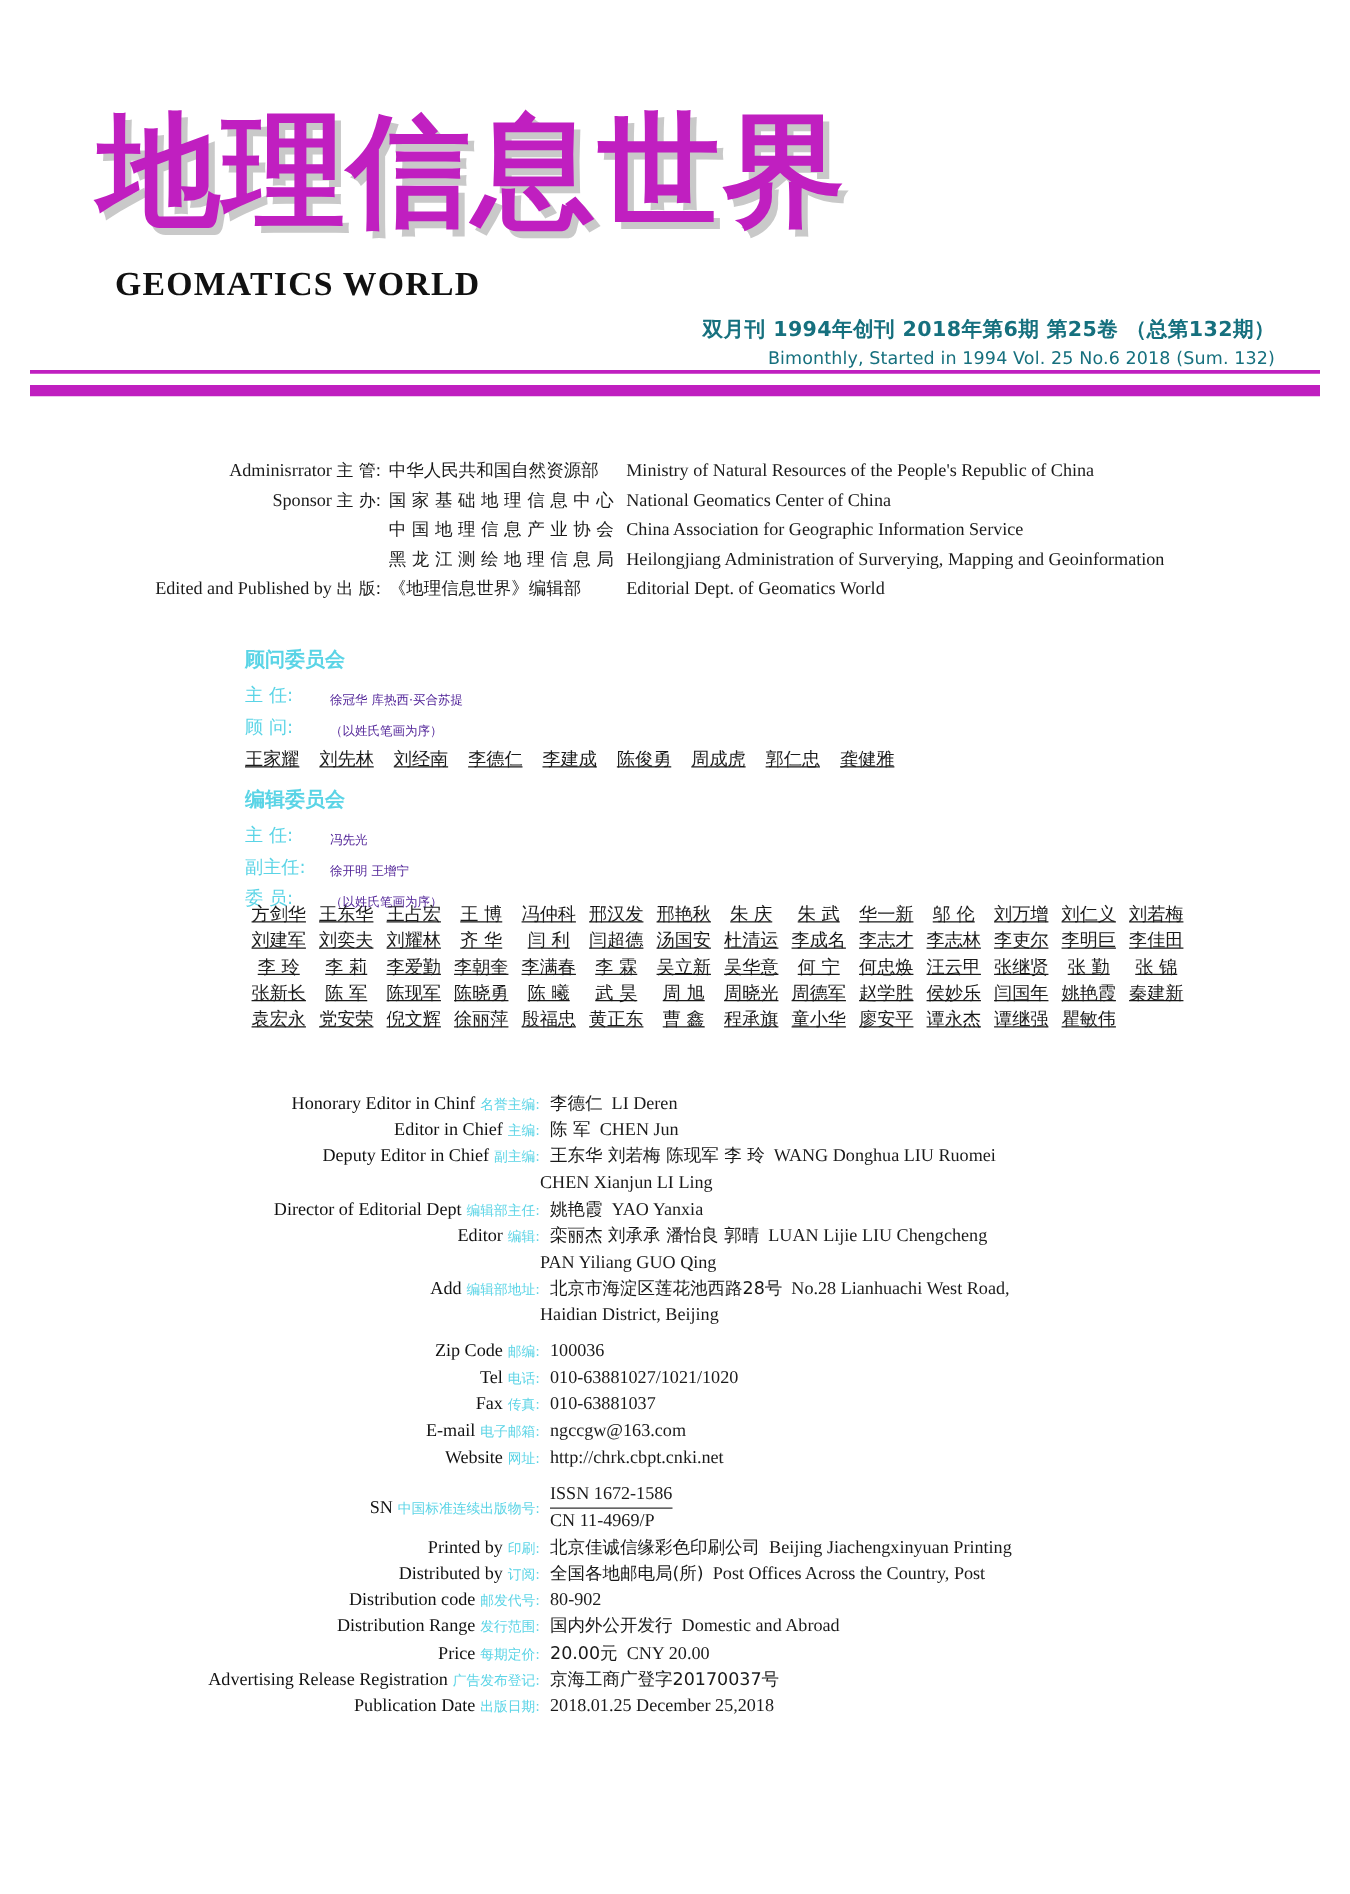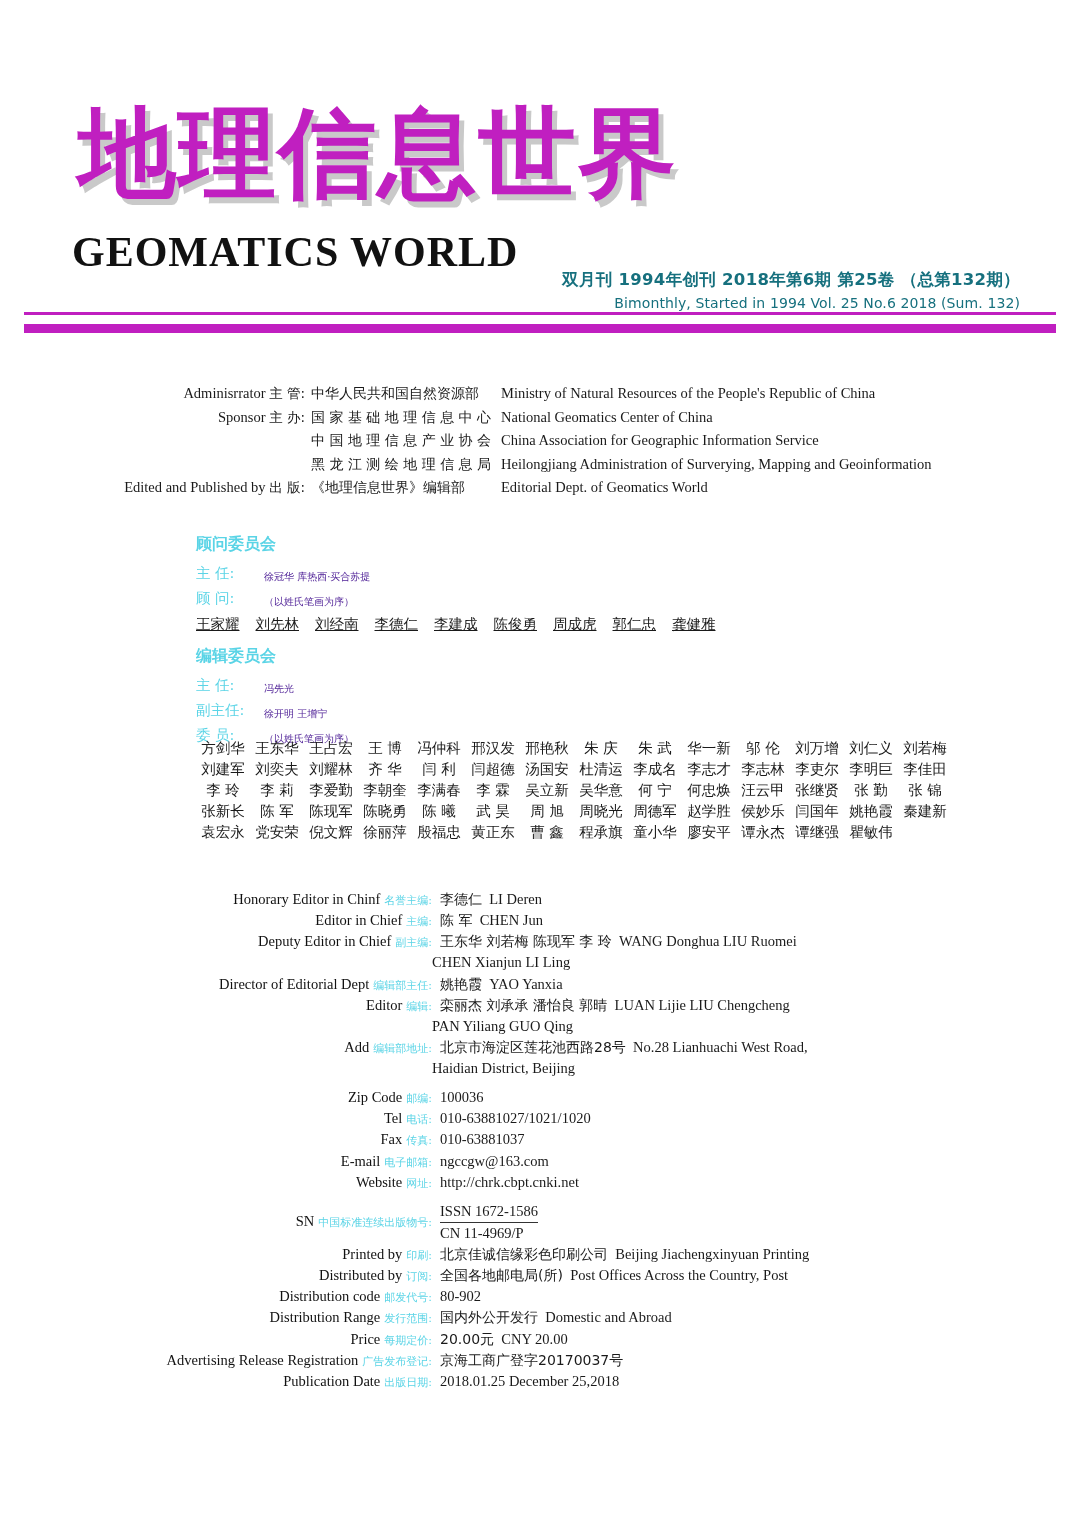--- a/index.html
+++ b/index.html
@@ -4,37 +4,37 @@
 <style>
   html,body{margin:0;padding:0;}
   body{
     width:1080px;height:1515px;
     background:#ffffff;
     font-family:"Liberation Serif","DejaVu Serif",serif;
     color:#1a1a1a;
     position:relative;
     overflow:hidden;
   }
-  .page{position:relative;width:1080px;height:1232px;margin-top:16px;}
+  .page{position:relative;width:1080px;height:1232px;}
 
   
   .masthead{position:absolute;left:0;top:0;width:1080px;}
   .cn-title{
     position:absolute;left:78px;top:88px;
     font-family:"DejaVu Sans","Liberation Sans",sans-serif;
     font-size:98px;line-height:1;font-weight:bold;
     color:#c01fc0;
     letter-spacing:2px;
     text-shadow:5px 6px 0 rgba(120,120,120,.40);
     white-space:nowrap;
   }
   .en-title{
-    position:absolute;left:72px;top:212px;
+    position:absolute;left:92px;top:212px;
     font-family:"Liberation Serif","DejaVu Serif",serif;
-    font-size:42px;font-weight:bold;letter-spacing:1px;
+    font-size:27px;font-weight:bold;letter-spacing:1px;
     color:#111;
     white-space:nowrap;
   }
   .issue-block{
     position:absolute;right:60px;top:252px;
     text-align:right;
     font-family:"DejaVu Sans","Liberation Sans",sans-serif;
     color:#16707e;
   }
   .issue-cn{font-size:16.5px;font-weight:bold;letter-spacing:.3px;line-height:1.5;white-space:nowrap;}
@@ -73,21 +73,21 @@
     font-size:10px;color:#4c1d95;white-space:nowrap;
   }
   .names{
     font-family:"DejaVu Sans","Liberation Sans",sans-serif;
     font-size:14.5px;line-height:1.45;white-space:nowrap;margin-top:2px;
   }
   .names .n{display:inline-block;margin-right:16px;text-decoration:underline;}
 
   
   .grid{position:absolute;left:196px;width:760px;
-    font-family:"DejaVu Sans","Liberation Sans",sans-serif;font-size:14.5px;}
+    font-family:"DejaVu Sans","Liberation Sans",sans-serif;font-size:14.5px;text-decoration:underline;}
   .grid .grow{display:flex;line-height:1.45;}
   .grid .cell{width:54px;flex:0 0 54px;text-align:center;white-space:nowrap;}
 
   
   .details{position:absolute;left:0;width:1080px;font-size:14.5px;}
   .d-row{display:flex;align-items:baseline;line-height:1.32;margin-bottom:2px;}
   .d-lbl{
     width:432px;flex:0 0 432px;text-align:right;padding-right:8px;white-space:nowrap;
   }
   .d-lbl .en{color:#111;}

